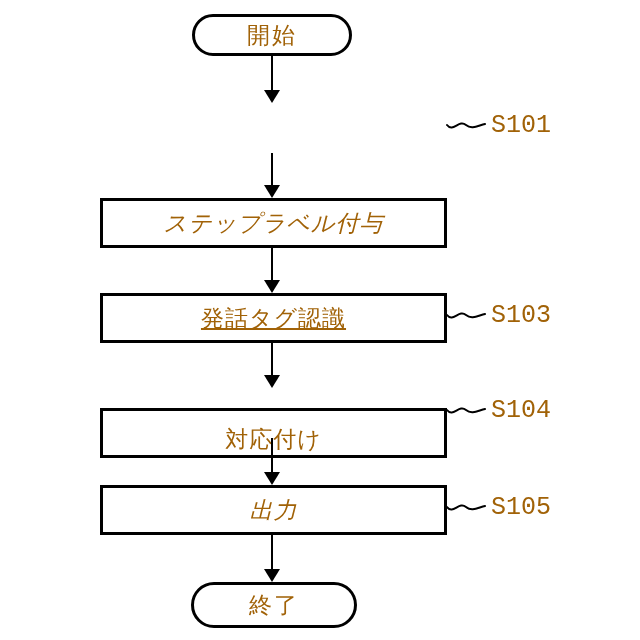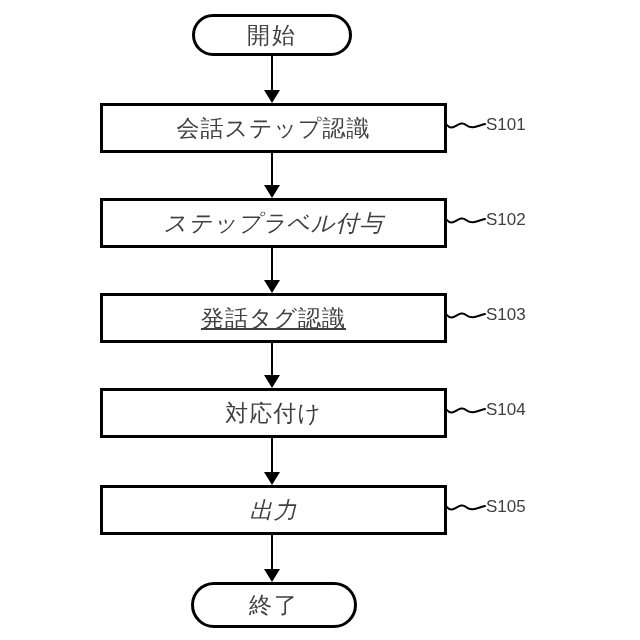--- a/index.html
+++ b/index.html
@@ -6,21 +6,21 @@
     margin: 0;
     padding: 0;
     background: #ffffff;
   }
   .canvas {
     position: relative;
     width: 640px;
     height: 640px;
     background: #ffffff;
     font-family: "Liberation Sans", "DejaVu Sans", sans-serif;
-    color: #404040;
+    color: #a16207;
     overflow: hidden;
   }
   .terminal {
     position: absolute;
     border: 3px solid #000000;
     border-radius: 24px;
     background: #ffffff;
     display: flex;
     align-items: center;
     justify-content: center;
@@ -64,62 +64,55 @@
   }
   .ref {
     position: absolute;
     left: 446px;
     height: 50px;
     display: flex;
     align-items: center;
   }
   .ref svg { display: block; margin-top: -4px; }
   .ref .ref-text {
-    font-size: 17px;
+    font-size: 25px;
+    margin-left: 5px;
     margin-top: -6px;
     white-space: nowrap;
+    font-family: Liberation Mono, monospace;
   }
 </style>
 </head>
 <body>
 
 <div class="canvas">
 
   <div class="terminal start">
     <span>開始</span>
   </div>
 
   <div class="arrow" style="top:56px; height:47px;">
     <div class="shaft"></div>
     <div class="head"></div>
   </div>
 
-  <div class="pbox" style="top:103px;">
-    <span>会話ステップ認識</span>
-  </div>
   <div class="ref" style="top:103px;">
     <svg width="40" height="18" viewBox="0 0 40 18">
       <path d="M1,8 C7,16 13,2 20,8 C26,13 33,8 39,7" fill="none" stroke="#000" stroke-width="2" stroke-linecap="round"></path>
     </svg>
     <span class="ref-text">S101</span>
   </div>
 
   <div class="arrow" style="top:153px; height:45px;">
     <div class="shaft"></div>
     <div class="head"></div>
   </div>
 
   <div class="pbox" style="top:198px;font-style:italic;">
     <span>ステップラベル付与</span>
-  </div>
-  <div class="ref" style="top:198px;">
-    <svg width="40" height="18" viewBox="0 0 40 18">
-      <path d="M1,8 C7,16 13,2 20,8 C26,13 33,8 39,7" fill="none" stroke="#000" stroke-width="2" stroke-linecap="round"></path>
-    </svg>
-    <span class="ref-text">S102</span>
   </div>
 
   <div class="arrow" style="top:248px; height:45px;">
     <div class="shaft"></div>
     <div class="head"></div>
   </div>
 
   <div class="pbox" style="top:293px;text-decoration:underline;">
     <span>発話タグ認識</span>
   </div>
@@ -128,21 +121,21 @@
       <path d="M1,8 C7,16 13,2 20,8 C26,13 33,8 39,7" fill="none" stroke="#000" stroke-width="2" stroke-linecap="round"></path>
     </svg>
     <span class="ref-text">S103</span>
   </div>
 
   <div class="arrow" style="top:343px; height:45px;">
     <div class="shaft"></div>
     <div class="head"></div>
   </div>
 
-  <div class="pbox" style="top:388px;">
+  <div class="pbox" style="top:408px;align-items:flex-end;">
     <span>対応付け</span>
   </div>
   <div class="ref" style="top:388px;">
     <svg width="40" height="18" viewBox="0 0 40 18">
       <path d="M1,8 C7,16 13,2 20,8 C26,13 33,8 39,7" fill="none" stroke="#000" stroke-width="2" stroke-linecap="round"></path>
     </svg>
     <span class="ref-text">S104</span>
   </div>
 
   <div class="arrow" style="top:438px; height:47px;">

